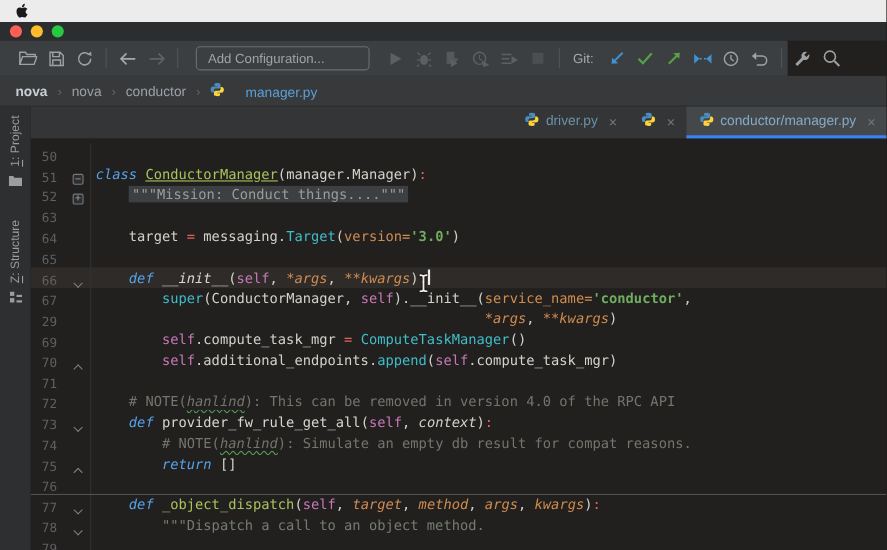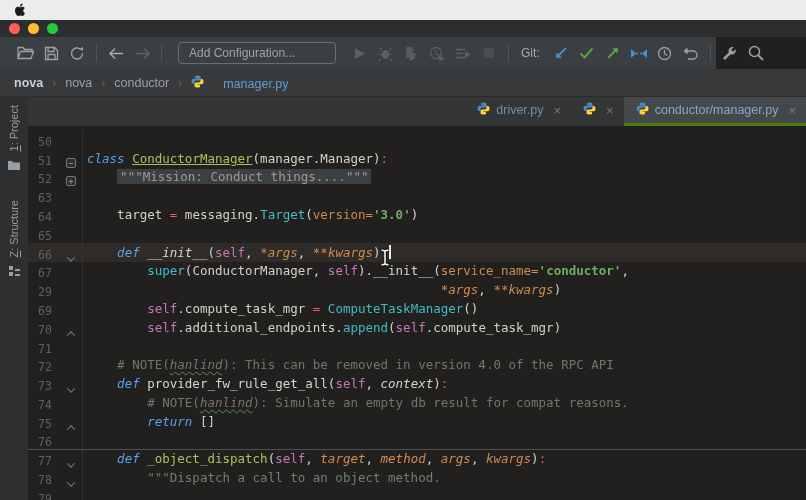--- a/index.html
+++ b/index.html
@@ -37,21 +37,21 @@
   .crumb { white-space:nowrap; }
   .crumb.root { font-weight:bold; color:#c9ced2; }
   .crumb.file { color:#5c9fd6; display:flex; align-items:flex-end; gap:19px; }
   .crumbsep { color:#5f6569; margin:0 9px; font-size:12px; }
 
   
   .tabbar { position:absolute; left:28px; top:97px; width:778px; height:29px; background:#333537;
     display:flex; align-items:stretch; padding-left:12px;justify-content:flex-end; }
   .tab { display:flex; align-items:center; gap:6px; padding:0 10px 0 12px; font-size:12.5px;
     color:#6e90a8; border-bottom:3px solid transparent; white-space:nowrap; }
-  .tab.active { background:#45484a; color:#84a9c6; border-bottom:3px solid #4d7c0f; }
+  .tab.active { background:#45484a; color:#84a9c6; border-bottom:3px solid #3b82f6; }
   .tabclose { color:#75797b; font-size:13px; margin-left:4px; }
 
   
   .stripe { position:absolute; left:0; top:97px; width:28px; height:403px; background:#2d2f31;
     display:flex; flex-direction:column; align-items:center; padding-top:8px; }
   .stripe-text { writing-mode:vertical-rl; transform:rotate(180deg); color:#999ea1;
     font-size:11px; white-space:nowrap; }
   .stripe-text .mnem { text-decoration:underline; }
   .stripe-icon { margin:5px 0 26px 0; }
 

